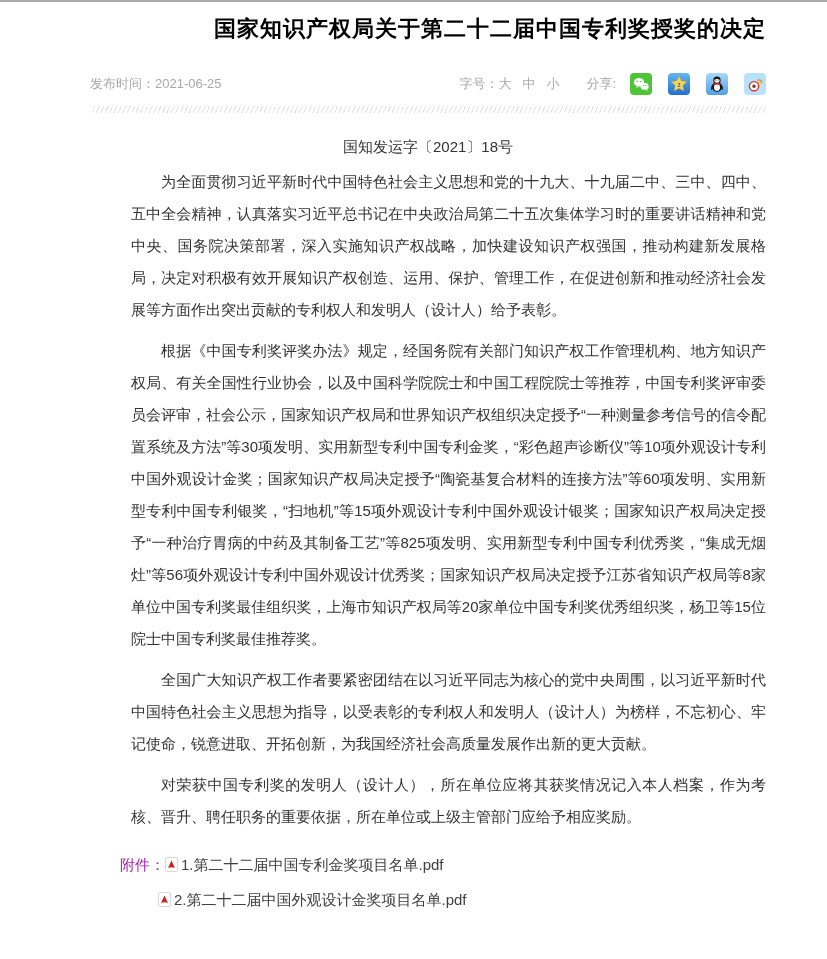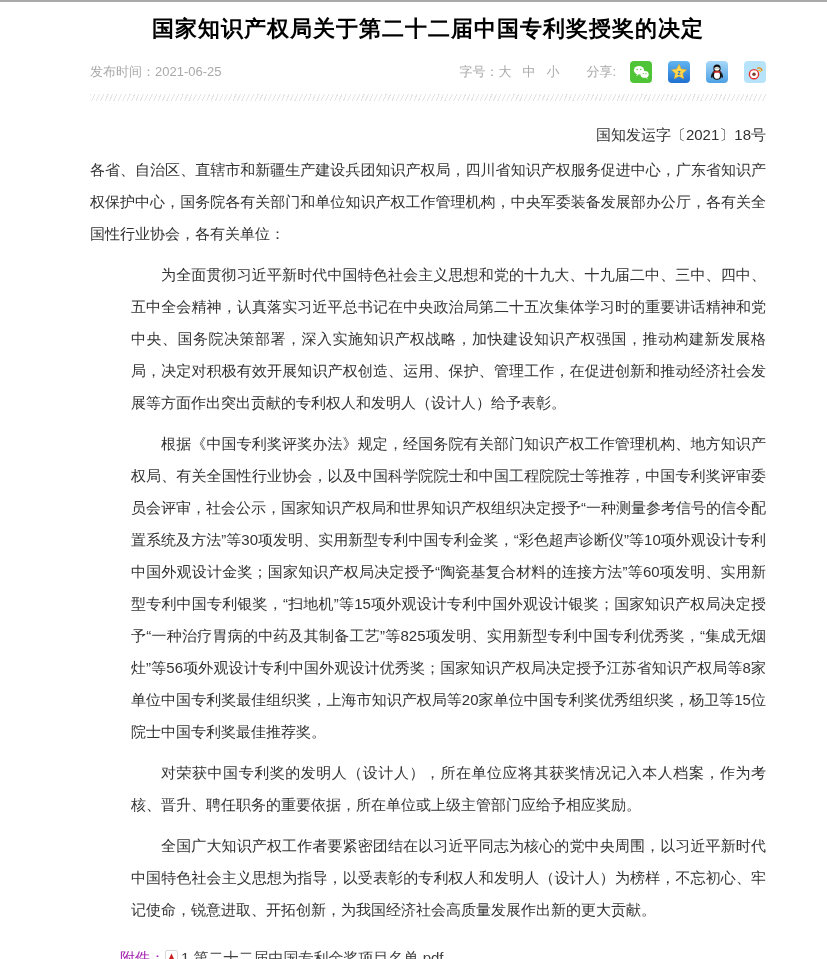--- a/index.html
+++ b/index.html
@@ -11,49 +11,49 @@
     font-family: "Liberation Sans", "DejaVu Sans", sans-serif;
     color: #333333;
   }
   .top-line { height: 2px; background: #a9a9a9; }
   .content { width: 676px; margin: 0 0 0 90px; }
 
   .page-title {
     font-size: 22px;
     font-weight: bold;
     color: #000000;
-    text-align: center;
+    text-align: right;
     margin: 12px 0 0 0;
     letter-spacing: 1px;
   }
 
   .meta-row {
     display: flex;
     justify-content: space-between;
     align-items: center;
-    margin-top: 16px;
+    margin-top: 28px;
     font-size: 13px;
     color: #a8a8a8;
     height: 24px;
   }
   .meta-left { white-space: nowrap; }
   .meta-right { display: flex; align-items: center; white-space: nowrap; }
   .fs-option { margin-right: 11px; cursor: pointer; }
   .share-label { margin-left: 16px; margin-right: 14px; }
   .share-icons { display: flex; align-items: center; gap: 16px; }
   .share-icons .icon { width: 22px; height: 22px; display: block; cursor: pointer; }
 
   .divider {
     margin-top: 10px;
     height: 7px;
     background: repeating-linear-gradient(115deg, #e4e4e4 0px, #e4e4e4 1px, #ffffff 1px, #ffffff 4px);
   }
 
   .doc-number {
-    text-align: right;
+    text-align: center;
     font-size: 15px;
     color: #333;
     margin-top: 24px;
     line-height: 20px;
   }
 
   .body-text p {
     font-size: 15px;
     line-height: 32px;
     margin: 9px 0 0 0;
@@ -138,25 +138,24 @@
         </svg>
       </span>
     </div>
   </div>
 
   <div class="divider"></div>
 
   <div class="doc-number">国知发运字〔2021〕18号</div>
 
   <div class="body-text">
-    <p>各省、自治区、直辖市和新疆生产建设兵团知识产权局，四川省知识产权服务促进中心，广东省知识产权保护中心，国务院各有关部门和单位知识产权工作管理机构，中央军委装备发展部办公厅，各有关全国性行业协会，各有关单位：</p>
     <p class="indent">为全面贯彻习近平新时代中国特色社会主义思想和党的十九大、十九届二中、三中、四中、五中全会精神，认真落实习近平总书记在中央政治局第二十五次集体学习时的重要讲话精神和党中央、国务院决策部署，深入实施知识产权战略，加快建设知识产权强国，推动构建新发展格局，决定对积极有效开展知识产权创造、运用、保护、管理工作，在促进创新和推动经济社会发展等方面作出突出贡献的专利权人和发明人（设计人）给予表彰。</p>
     <p class="indent">根据《中国专利奖评奖办法》规定，经国务院有关部门知识产权工作管理机构、地方知识产权局、有关全国性行业协会，以及中国科学院院士和中国工程院院士等推荐，中国专利奖评审委员会评审，社会公示，国家知识产权局和世界知识产权组织决定授予“一种测量参考信号的信令配置系统及方法”等30项发明、实用新型专利中国专利金奖，“彩色超声诊断仪”等10项外观设计专利中国外观设计金奖；国家知识产权局决定授予“陶瓷基复合材料的连接方法”等60项发明、实用新型专利中国专利银奖，“扫地机”等15项外观设计专利中国外观设计银奖；国家知识产权局决定授予“一种治疗胃病的中药及其制备工艺”等825项发明、实用新型专利中国专利优秀奖，“集成无烟灶”等56项外观设计专利中国外观设计优秀奖；国家知识产权局决定授予江苏省知识产权局等8家单位中国专利奖最佳组织奖，上海市知识产权局等20家单位中国专利奖优秀组织奖，杨卫等15位院士中国专利奖最佳推荐奖。</p>
+    <p class="indent">全国广大知识产权工作者要紧密团结在以习近平同志为核心的党中央周围，以习近平新时代中国特色社会主义思想为指导，以受表彰的专利权人和发明人（设计人）为榜样，不忘初心、牢记使命，锐意进取、开拓创新，为我国经济社会高质量发展作出新的更大贡献。</p>
     <p class="indent">对荣获中国专利奖的发明人（设计人），所在单位应将其获奖情况记入本人档案，作为考核、晋升、聘任职务的重要依据，所在单位或上级主管部门应给予相应奖励。</p>
-    <p class="indent">全国广大知识产权工作者要紧密团结在以习近平同志为核心的党中央周围，以习近平新时代中国特色社会主义思想为指导，以受表彰的专利权人和发明人（设计人）为榜样，不忘初心、牢记使命，锐意进取、开拓创新，为我国经济社会高质量发展作出新的更大贡献。</p>
   </div>
 
   <div class="attachments">
     <div class="att-row first">
       <span class="att-label">附件：</span><svg class="pdf-icon" viewBox="0 0 13 15">
           <rect x="0.5" y="0.5" width="12" height="14" rx="1.5" fill="#ffffff" stroke="#d8d8d8"></rect>
           <path d="M3 11 C4.6 7.6 5.6 5.4 6.5 3.4 C7.4 5.4 8.4 7.6 10 11 C8.2 9.9 4.8 9.9 3 11 Z" fill="#cc1f1f"></path>
         </svg><a class="att-link">1.第二十二届中国专利金奖项目名单.pdf</a>
     </div>
     <div class="att-row">

